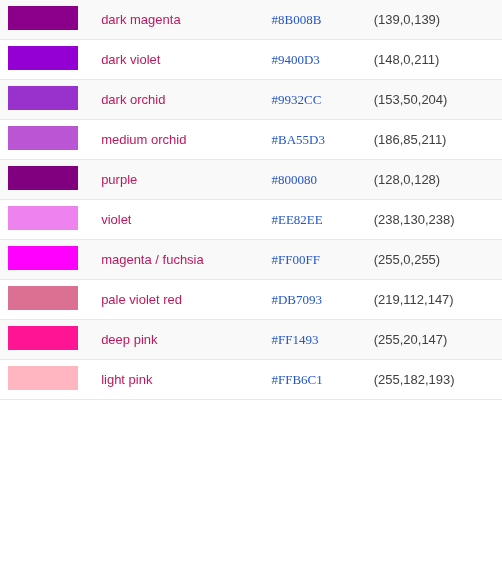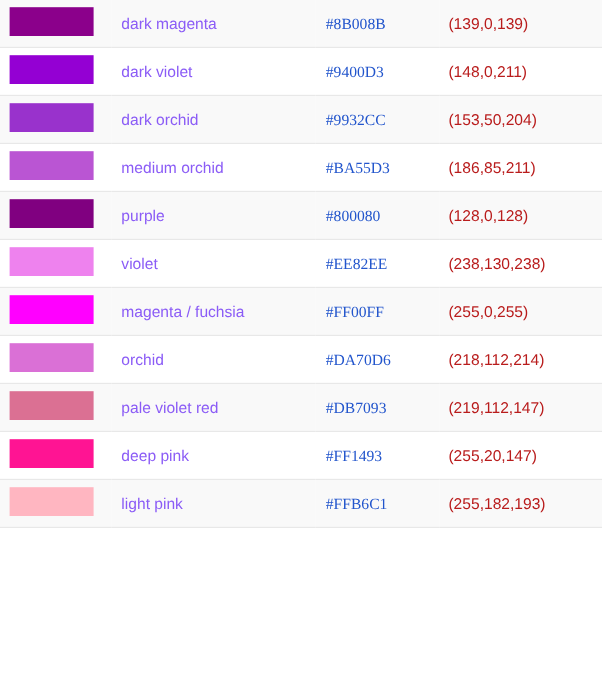--- a/index.html
+++ b/index.html
@@ -29,29 +29,29 @@
     td {
       padding: 6px 8px;
       vertical-align: middle;
     }
     .color-swatch {
       width: 70px;
       height: 24px;
       display: inline-block;
     }
     .color-name {
-      color: #8b5cf6;
+      color: #be185d;
       min-width: 130px;
     }
     .color-hex {
       color: #2255cc;
       min-width: 80px;
     }
     .color-rgb {
-      color: #b91c1c;
+      color: #404040;
     }
     td:first-child {
       width: 80px;
       padding-right: 4px;
     }
     td:nth-child(2) {
       width: 150px;
     }
     td:nth-child(3) {
       width: 90px;
@@ -117,28 +117,20 @@
       <tr>
       <td>
         <span class="color-swatch" style="background-color: #FF00FF;"></span>
       </td>
       <td class="color-name">magenta / fuchsia</td>
       <td class="color-hex">#FF00FF</td>
       <td class="color-rgb">(255,0,255)</td>
     </tr>
       <tr>
       <td>
-        <span class="color-swatch" style="background-color: #DA70D6;"></span>
-      </td>
-      <td class="color-name">orchid</td>
-      <td class="color-hex">#DA70D6</td>
-      <td class="color-rgb">(218,112,214)</td>
-    </tr>
-      <tr>
-      <td>
         <span class="color-swatch" style="background-color: #DB7093;"></span>
       </td>
       <td class="color-name">pale violet red</td>
       <td class="color-hex">#DB7093</td>
       <td class="color-rgb">(219,112,147)</td>
     </tr>
       <tr>
       <td>
         <span class="color-swatch" style="background-color: #FF1493;"></span>
       </td>

